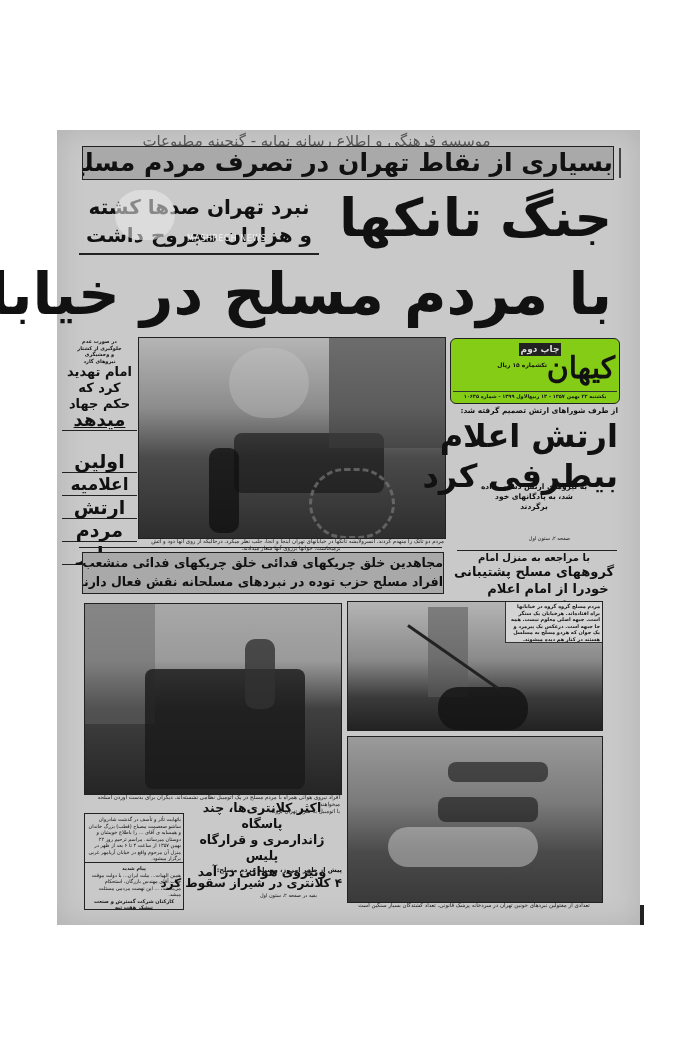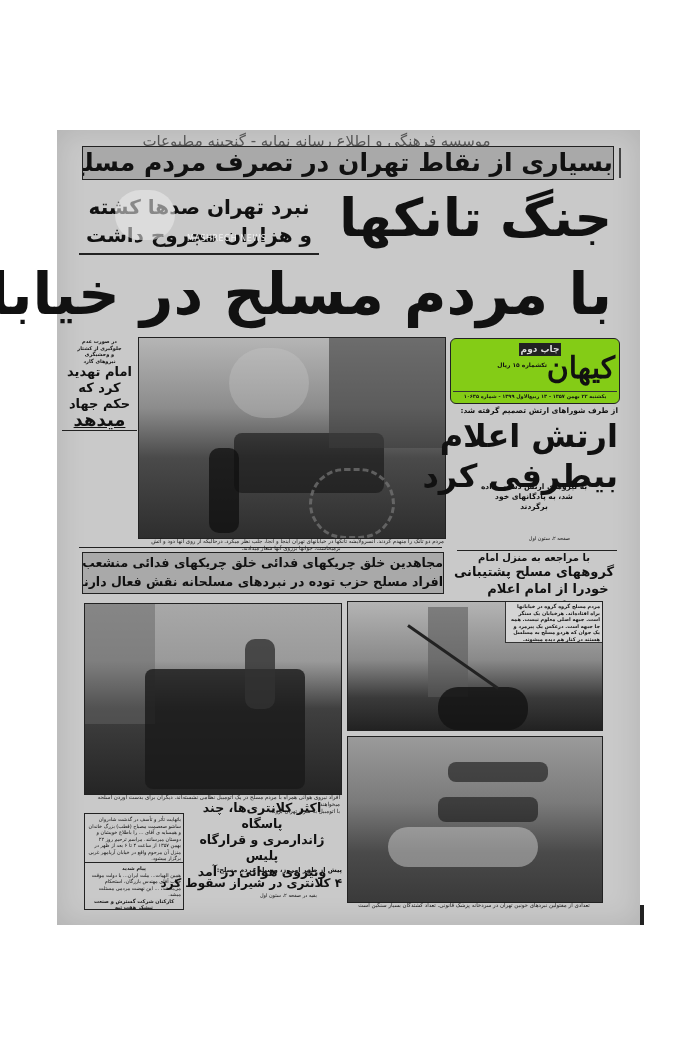--- a/index.html
+++ b/index.html
@@ -43,20 +43,28 @@
 
   <div class="abs rtl center" style="left:5px;top:208px;width:75px;">
     <div class="tiny bold">در صورت عدم</div>
     <div class="tiny bold">جلوگیری از کشتار</div>
     <div class="tiny bold">و وحشیگری</div>
     <div class="tiny bold">نیروهای گارد</div>
     <div class="bold" style="font-size:13px;line-height:16px;">امام تهدید</div>
     <div class="bold" style="font-size:13px;line-height:16px;">کرد که</div>
     <div class="bold" style="font-size:13px;line-height:16px;">حکم جهاد</div>
     <div class="bold" style="font-size:18px;line-height:16px;border-bottom:1.5px solid #222;padding-bottom:2px;text-decoration:underline;">میدهد</div>
+  </div>
+  <div class="abs rtl center" style="left:5px;top:320px;width:75px;">
+    <div class="bold" style="font-size:19px;line-height:22px;border-bottom:1px solid #222;">اولین</div>
+    <div class="bold" style="font-size:17px;line-height:22px;border-bottom:1px solid #222;">اعلامیه</div>
+    <div class="bold" style="font-size:19px;line-height:22px;border-bottom:1px solid #222;">ارتش</div>
+    <div class="bold" style="font-size:19px;line-height:22px;border-bottom:1px solid #222;">مردم</div>
+    <div class="bold" style="font-size:19px;line-height:22px;border-bottom:1px solid #222;">صادر</div>
+    <div class="bold" style="font-size:19px;line-height:22px;">شد</div>
   </div>
 
   <div class="photo" style="left:81px;top:207px;width:306px;height:200px;background:linear-gradient(180deg,#b5b5b5 0%,#8c8c8c 35%,#4a4a4a 60%,#2e2e2e 100%);">
     <div class="shade1" style="left:95px;top:95px;width:150px;height:60px;border-radius:8px;"></div>
     <div class="shade1" style="left:190px;top:0;width:116px;height:110px;background:rgba(60,60,60,0.6);"></div>
     <div class="shade1" style="left:70px;top:110px;width:30px;height:85px;border-radius:10px;background:rgba(15,15,15,0.75);"></div>
     <div class="shade2" style="left:90px;top:10px;width:80px;height:70px;border-radius:40px;"></div>
     <div class="abs" style="left:170px;top:130px;width:80px;height:65px;border-radius:40px;border:3px dashed rgba(120,120,120,0.7);"></div>
   </div>
   <div class="abs rtl caption" style="left:81px;top:408px;width:306px;">

